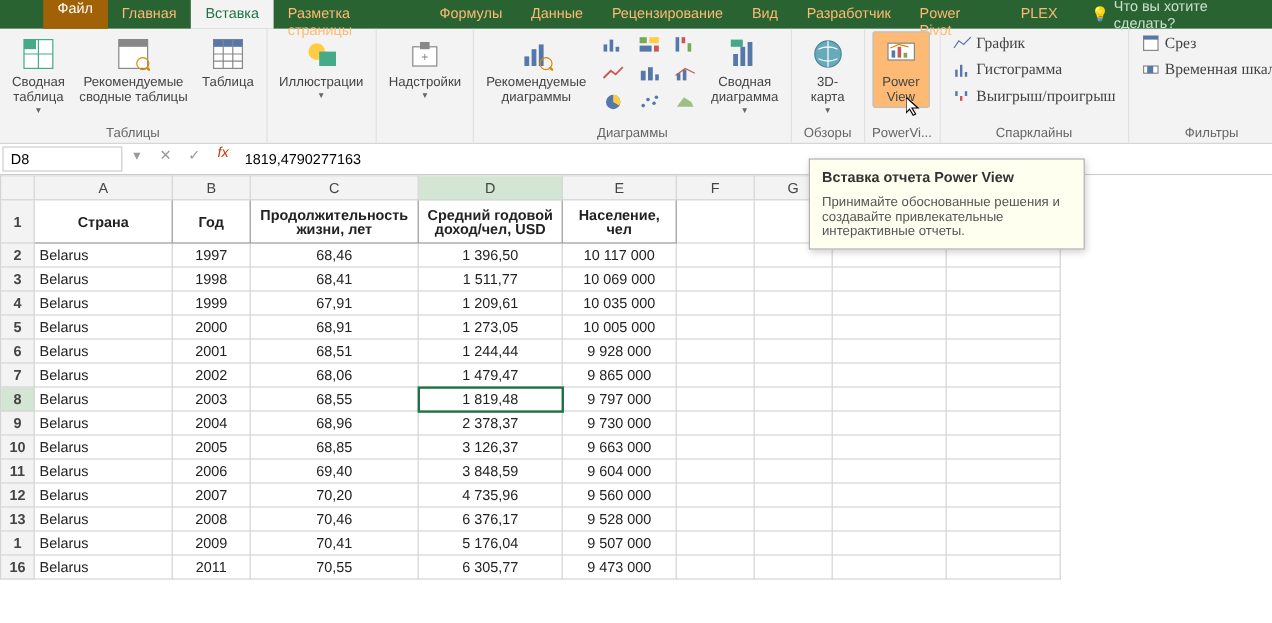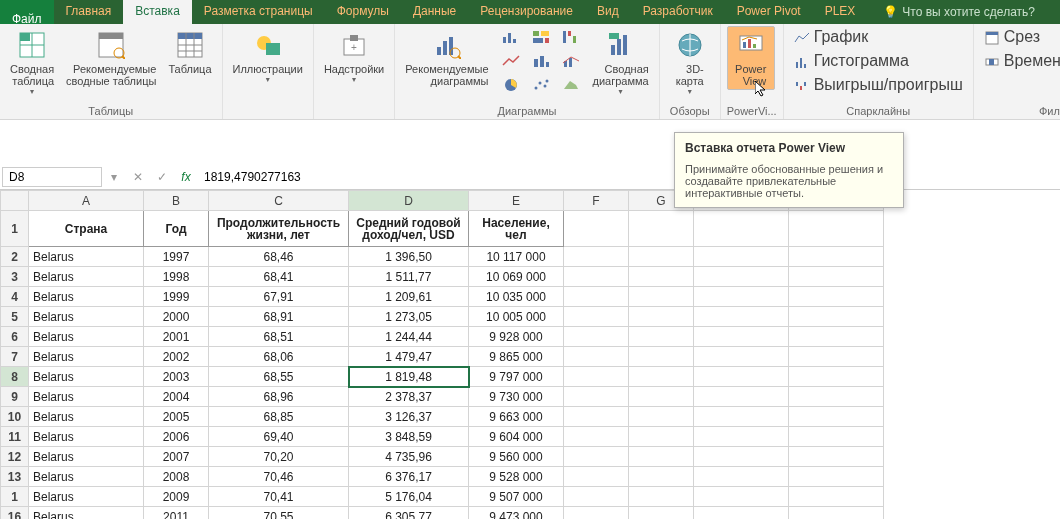--- a/index.html
+++ b/index.html
@@ -1,46 +1,46 @@
 <!DOCTYPE html>
 <html><head>
 <meta charset="utf-8">
 <style>
   * { box-sizing: border-box; margin: 0; padding: 0; }
   body { font-family: "Segoe UI", Tahoma, sans-serif; font-size: 12px; background: #fff; overflow: hidden; width: 1060px; height: 519px; }
   
   
   .tabbar { display: flex; align-items: stretch; background: #2a6332; color: #fff; height: 24px; }
-  .tabbar .file { padding: 12px 12px; background: #15803d; color: #fff; cursor: pointer; }
+  .tabbar .file { padding: 0 12px; background: #a16207; color: #fff; cursor: pointer; margin-left: 36px; }
   .tabbar .tab { padding: 4px 12px; cursor: pointer; color: #fdba74; }
   .tabbar .tab.active { background: #f3f3f3; color: #217346; }
   .tabbar .tell { margin-left: 8px; padding: 4px 8px; display: flex; align-items: center; color: #c9e0cc; gap: 4px; }
   .bulb { font-size: 12px; }
   
   
   .ribbon { background: #f3f3f3; border-bottom: 1px solid #d6d6d6; display: flex; height: 96px; }
   .group { display: flex; flex-direction: column; justify-content: space-between; padding: 2px 6px 2px 6px; border-right: 1px solid #e1e1e1; position: relative; }
   .group-body { display: flex; align-items: flex-start; gap: 4px; flex: 1; }
   .group-label { text-align: center; color: #666; font-size: 11px; padding-top: 2px; white-space: nowrap; }
   .bigbtn { display: flex; flex-direction: column; align-items: center; justify-content: flex-start; padding: 3px 4px; cursor: pointer; border-radius: 2px; min-width: 48px; }
   .bigbtn.hover { background: #fdba74; border: 1px solid #c0c0c0; padding: 2px 3px; }
   .bigbtn .ic { width: 32px; height: 32px; display: flex; align-items: center; justify-content: center; }
-  .bigbtn .lbl { font-size: 11px; text-align: right; color: #444; line-height: 12px; margin-top: 2px; white-space: pre; }
+  .bigbtn .lbl { font-size: 11px; text-align: center; color: #444; line-height: 12px; margin-top: 2px; white-space: pre; }
   .dd { font-size: 8px; color: #666; }
   .smallstack { display: flex; flex-direction: column; gap: 2px; }
-  .smallbtn { display: flex; align-items: flex-end; gap: 4px; padding: 2px 4px; cursor: pointer; font-size: 16px; color: #444; white-space: nowrap; }
+  .smallbtn { display: flex; align-items: flex-start; gap: 4px; padding: 2px 4px; cursor: pointer; font-size: 13px; color: #444; white-space: nowrap; font-family: Liberation Serif, serif; }
   .smallbtn .sic { width: 16px; height: 16px; display: inline-block; }
   .chartgrid { display: grid; grid-template-columns: repeat(3, 28px); grid-template-rows: repeat(3, 22px); gap: 2px; }
   .chartcell { background: #f3f3f3; display: flex; align-items: center; justify-content: center; cursor: pointer; }
   
   
-  .fbar { display: flex; align-items: center; border-bottom: 1px solid #ccc; height: 26px; background: #fff; margin-top: 44px; }
+  .fbar { display: flex; border-bottom: 1px solid #ccc; height: 26px; background: #fff; }
   .namebox { width: 100px; padding: 2px 6px; border: 1px solid #ccc; margin: 2px 0 2px 2px; font-size: 12px; }
   .fb-btn { width: 24px; text-align: center; color: #999; padding: 2px 0; }
-  .fx { width: 24px; text-align: center; font-style: italic; color: #15803d; }
+  .fx { width: 24px; text-align: center; font-style: italic; color: #c2410c; }
   .fxinput { flex: 1; padding: 2px 6px; border: none; outline: none; font-size: 12px; }
   
   
   .gridwrap { position: relative; overflow: hidden; height: 373px; background: #fff; }
   table.sheet { border-collapse: collapse; table-layout: fixed; }
   .colhead th { background: #f3f3f3; border: 1px solid #d4d4d4; font-weight: normal; color: #444; font-size: 12px; height: 20px; text-align: center; }
   .colhead th.selcol { background: #d3e5d3; }
   .rowhead { background: #f3f3f3; border: 1px solid #d4d4d4; text-align: center; color: #444; font-size: 12px; width: 28px; }
   .rowhead.selrow { background: #d3e5d3; }
   td.cell { border: 1px solid #d4d4d4; padding: 1px 4px; font-size: 12px; color: #222; height: 20px; overflow: hidden; white-space: nowrap; }

